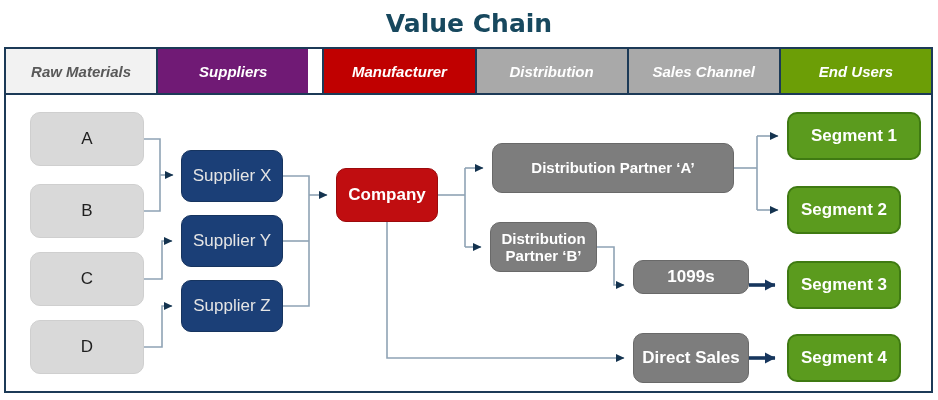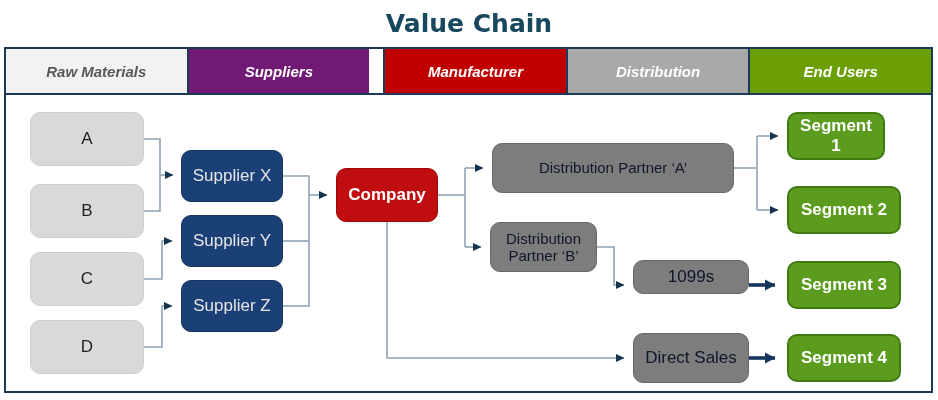--- a/index.html
+++ b/index.html
@@ -33,37 +33,38 @@
 
   svg.connectors { position:absolute; left:0; top:0; pointer-events:none; }
 
   .node {
     position:absolute; display:flex; align-items:center; justify-content:center;
     text-align:center; border-radius:10px; line-height:1.15; padding:2px 5px;
   }
   .n-raw  { background:#D9D9D9; border:1px solid #CFCFCF; color:#1F1F1F; font-size:17px; }
   .n-blue { background:#1B3F77; border:1.5px solid #16345F; color:#e5e5e5; font-size:17px; }
   .n-red  { background:#C00D10; border:1.5px solid #9B0A0C; color:#fff; font-size:17px; font-weight:bold; }
-  .n-gray { background:#7D7D7D; border:1.5px solid #696969; color:#0f172a; font-weight:normal; font-size:15px; }
+  .n-gray { background:#7D7D7D; border:1.5px solid #696969; color:#ffffff; font-weight:bold; font-size:15px; }
   .n-grayL{ font-size:17px; }
   .n-green{ background:#5B9B1E; border:2px solid #3F7A12; color:#fff; font-weight:bold; font-size:17px; }
 </style>
 </head>
 <body>
 
 <div class="stage">
 
   <div class="title">Value Chain</div>
 
   <div class="panel">
     <div class="tabs">
       <div class="tab tab-raw">Raw Materials</div>
       <div class="tab tab-sup">Suppliers</div>
       <div class="tab tab-man">Manufacturer</div>
       <div class="tab tab-dis">Distribution</div>
+      <div class="tab tab-sal">Sales Channel</div>
       <div class="tab tab-end">End Users</div>
     </div>
   </div>
 
   <svg class="connectors" width="938" height="400" viewBox="0 0 938 400">
     <defs>
       <marker id="ah" markerUnits="userSpaceOnUse" markerWidth="10" markerHeight="10" refX="8" refY="4.5" orient="auto">
         <path d="M0,0.5 L8.5,4.5 L0,8.5 Z" fill="#14334F"></path>
       </marker>
       <marker id="ahb" markerUnits="userSpaceOnUse" markerWidth="13" markerHeight="13" refX="10" refY="6" orient="auto">
@@ -113,18 +114,18 @@
   <div class="node n-blue" style="left:181px; top:280px; width:102px; height:52px;">Supplier Z</div>
 
   <div class="node n-red" style="left:336px; top:168px; width:102px; height:54px;">Company</div>
 
   <div class="node n-gray n-grayL" style="left:492px; top:143px; width:242px; height:50px; font-size:15px;">Distribution Partner ‘A’</div>
   <div class="node n-gray" style="left:490px; top:222px; width:107px; height:50px;">Distribution Partner ‘B’</div>
 
   <div class="node n-gray n-grayL" style="left:633px; top:260px; width:116px; height:34px;">1099s</div>
   <div class="node n-gray n-grayL" style="left:633px; top:333px; width:116px; height:50px;">Direct Sales</div>
 
-  <div class="node n-green" style="left:787px; top:112px; width:98px; height:48px;">Segment 1</div>
+  <div class="node n-green" style="left:787px; top:112px; width:134px; height:48px;">Segment 1</div>
   <div class="node n-green" style="left:787px; top:186px; width:114px; height:48px;">Segment 2</div>
   <div class="node n-green" style="left:787px; top:261px; width:114px; height:48px;">Segment 3</div>
   <div class="node n-green" style="left:787px; top:334px; width:114px; height:48px;">Segment 4</div>
 
 </div>
 
 </body></html>

